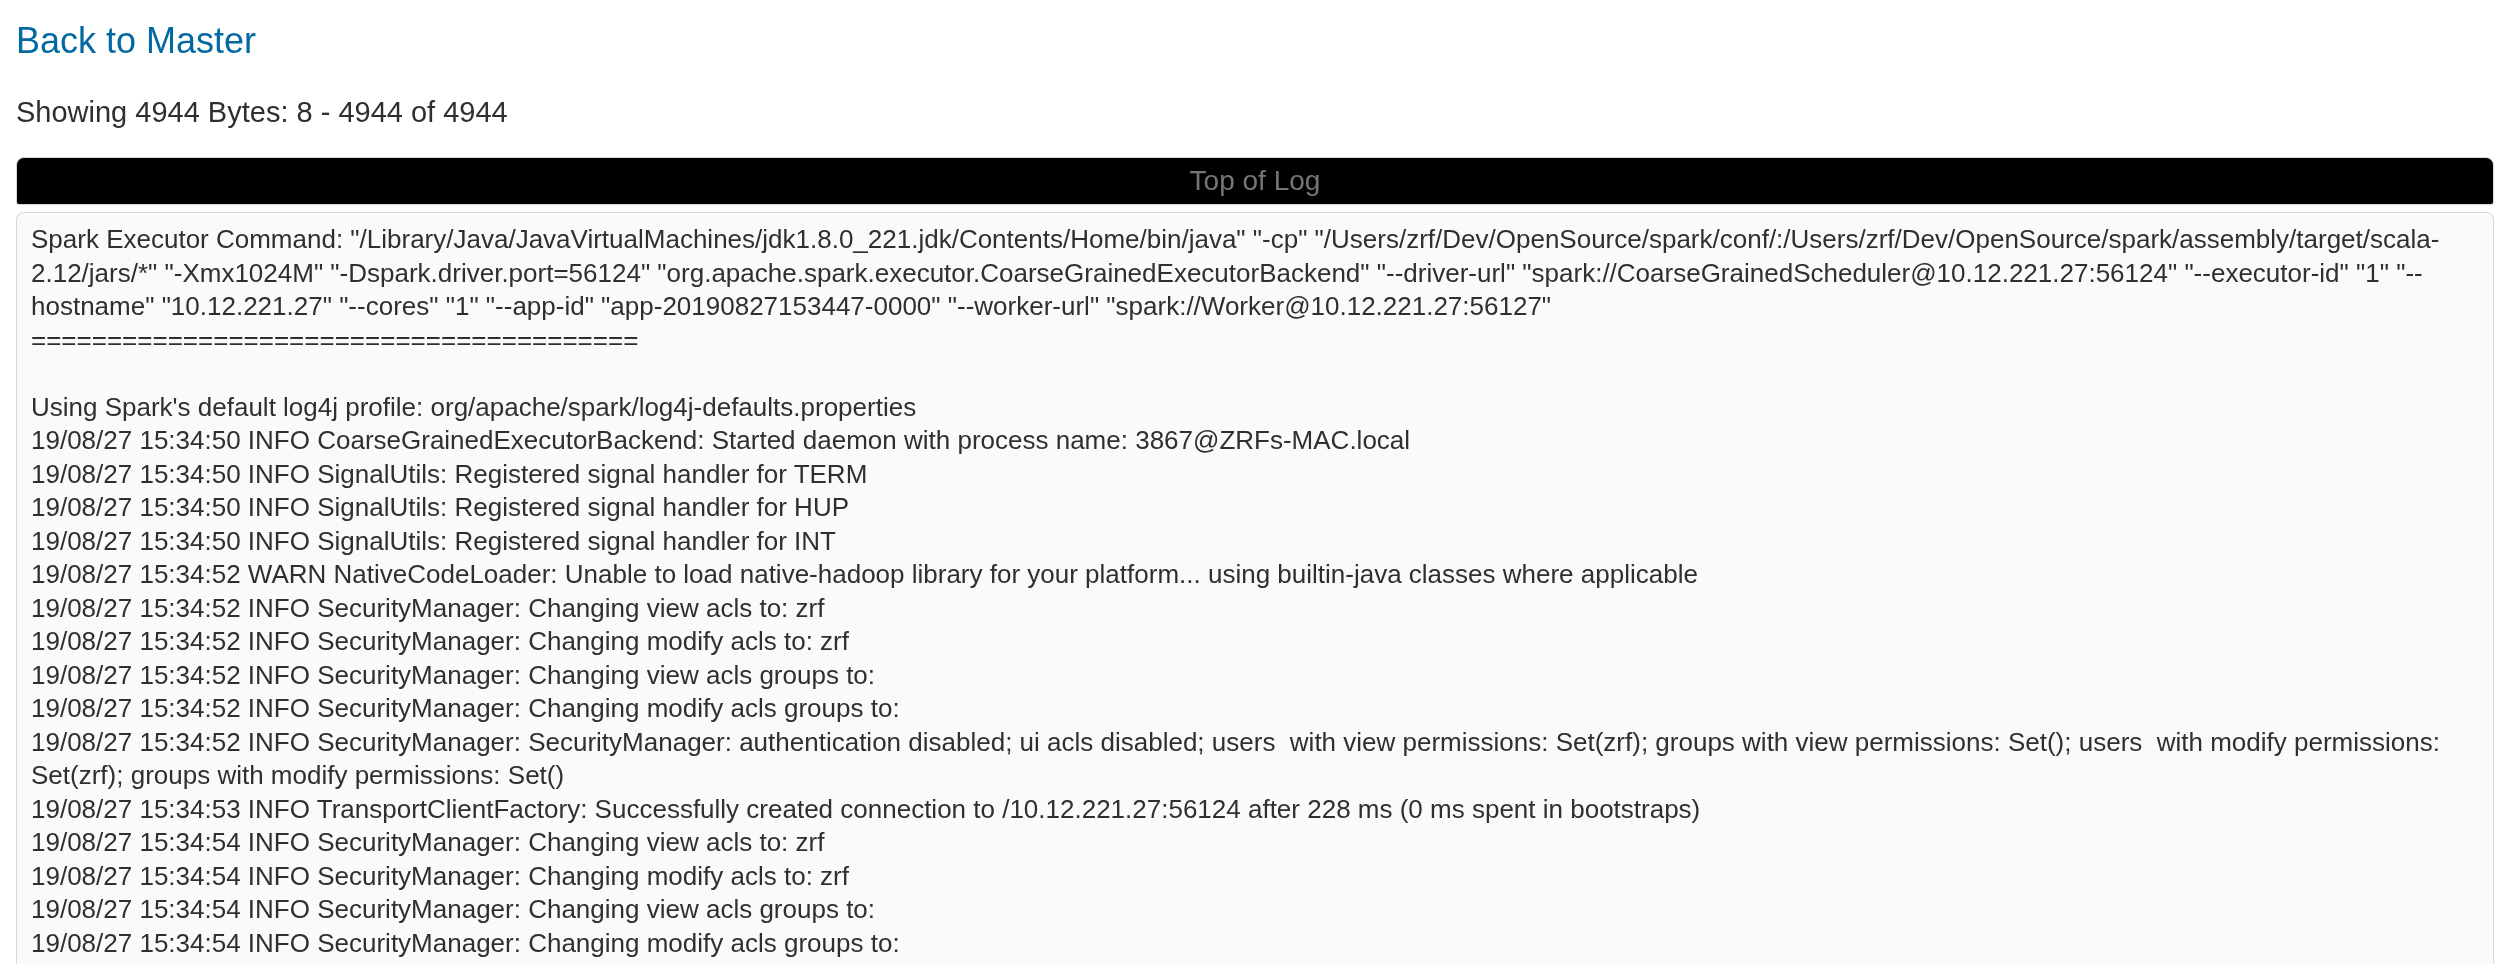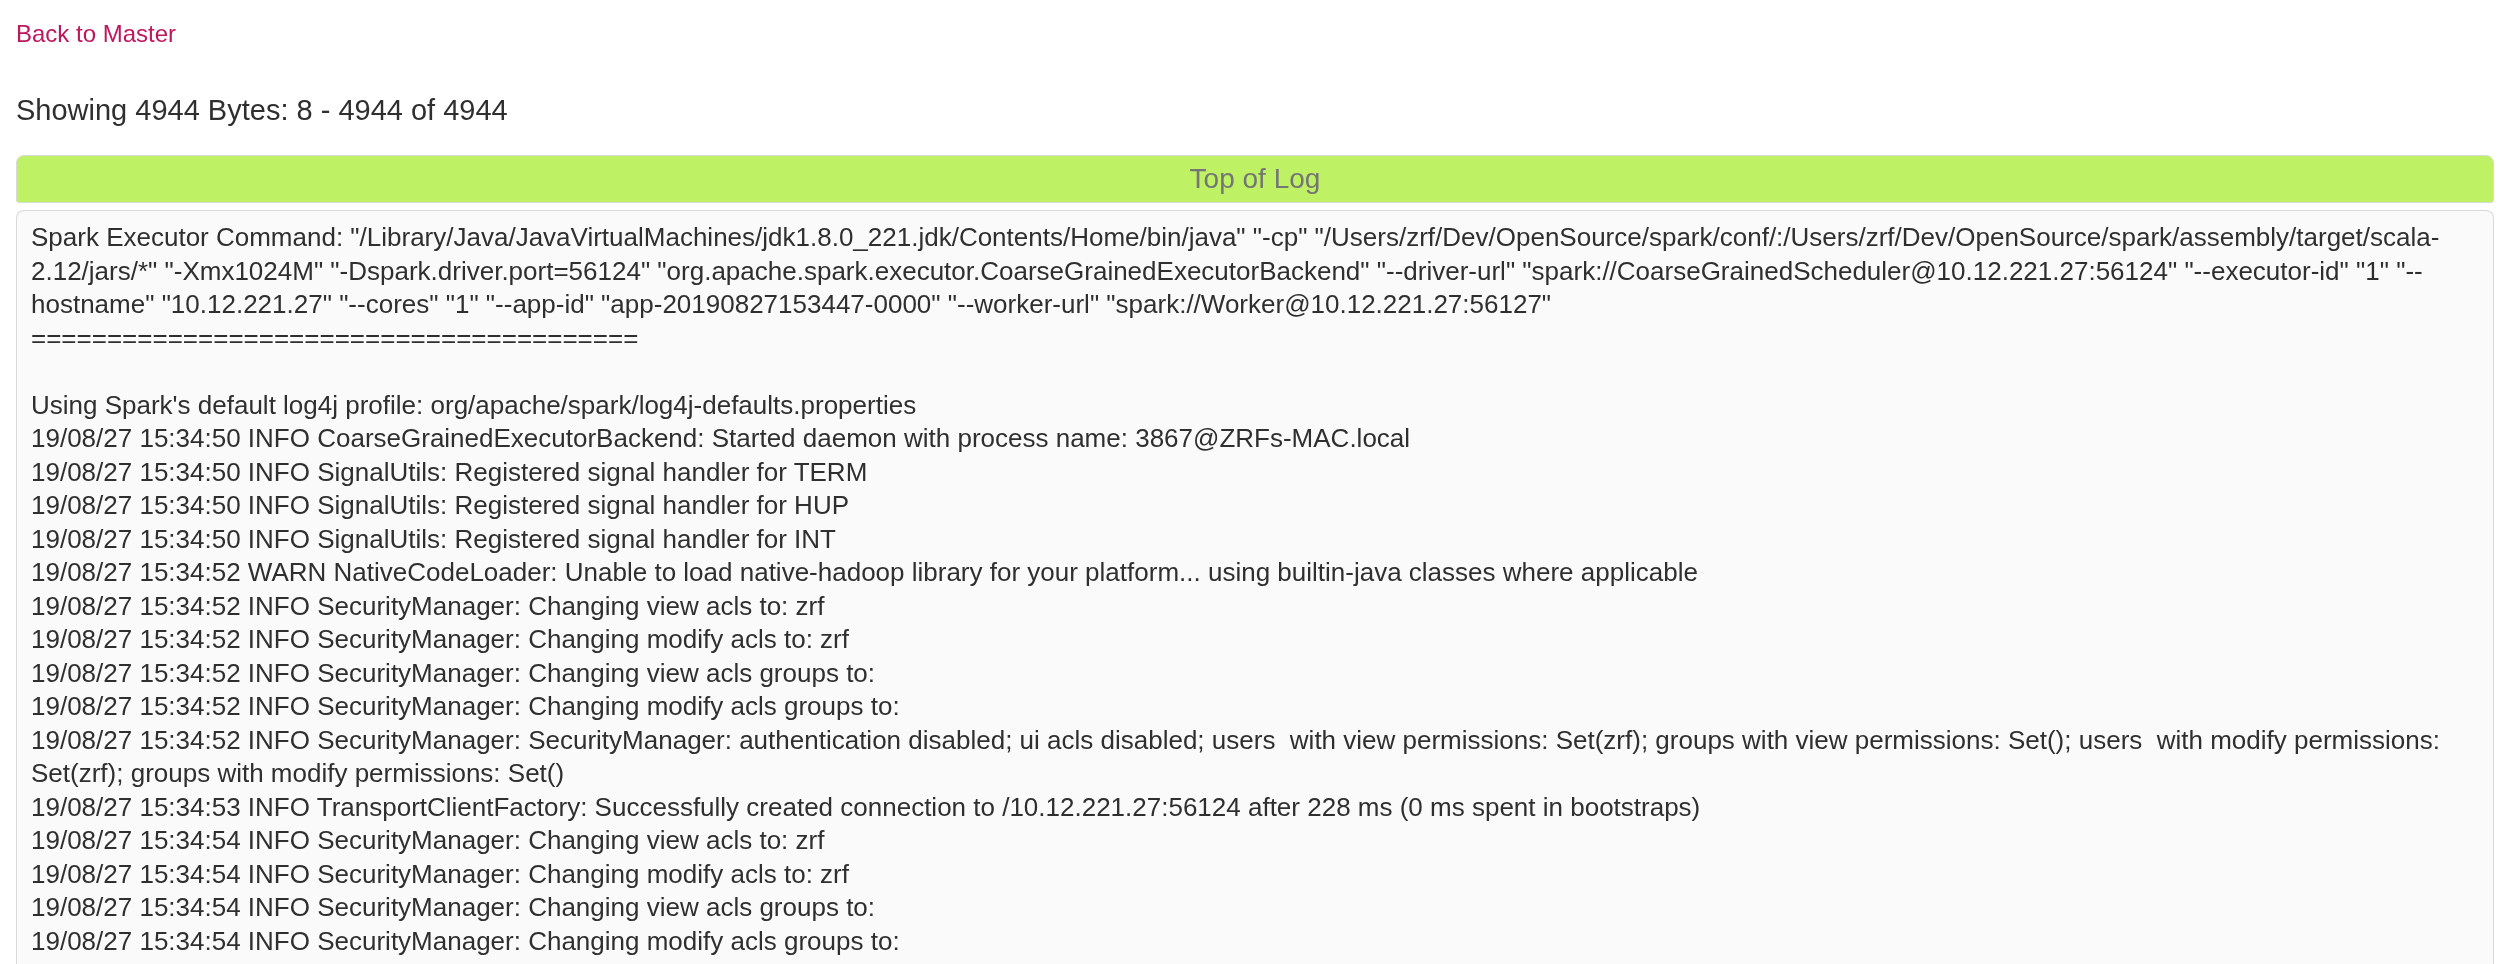--- a/index.html
+++ b/index.html
@@ -11,35 +11,35 @@
   }
   .page {
     width: 2510px;
     height: 964px;
     box-sizing: border-box;
     padding: 14px 16px 0 16px;
     overflow: hidden;
   }
   .back-link {
     display: inline-block;
-    color: #be185d;
-    font-size: 24px;
+    color: #0369a1;
+    font-size: 36px;
     font-weight: 500;
     text-decoration: none;
     cursor: pointer;
-    margin: 6px 0 12px 0;
+    margin: 6px 0 0 0;
   }
   .byte-range {
     font-size: 29px;
     color: #2f2f2f;
     margin-top: 34px;
   }
   .log-header-bar {
     margin-top: 28px;
-    background: #bef264;
+    background: #000000;
     border: 1px solid #d9d9d9;
     border-radius: 8px 8px 3px 3px;
     height: 46px;
     display: flex;
     align-items: center;
     justify-content: center;
   }
   .log-header-text {
     font-size: 28px;
     color: #757575;

